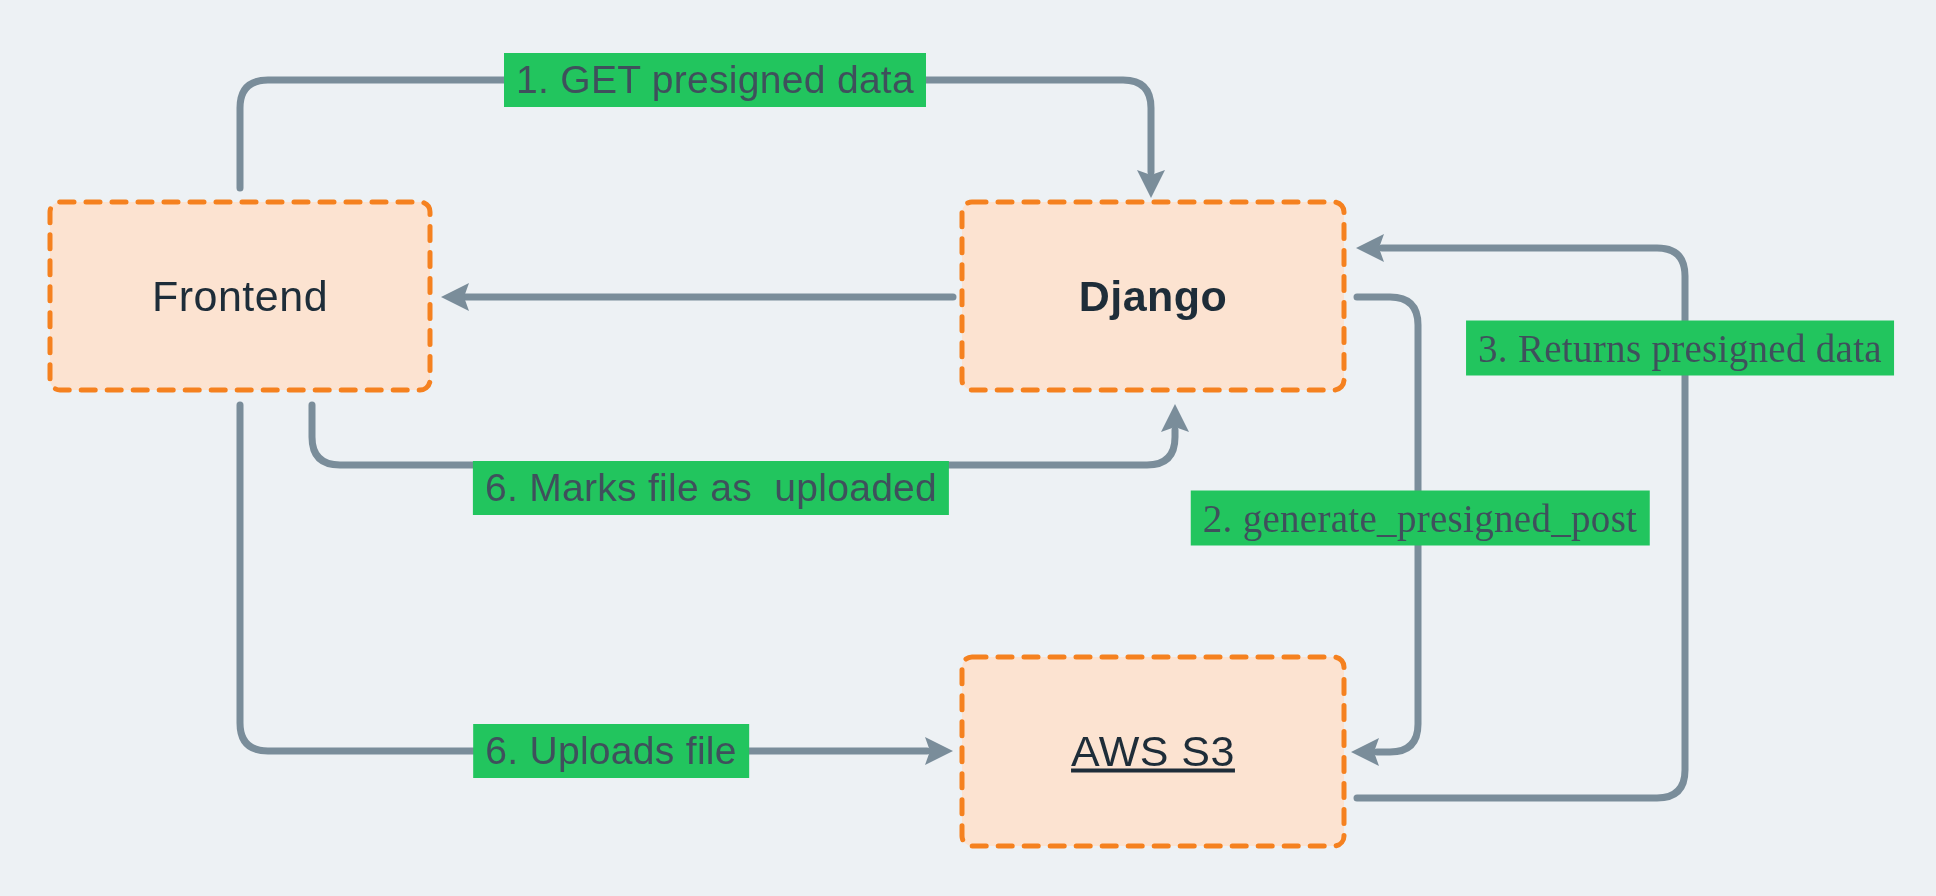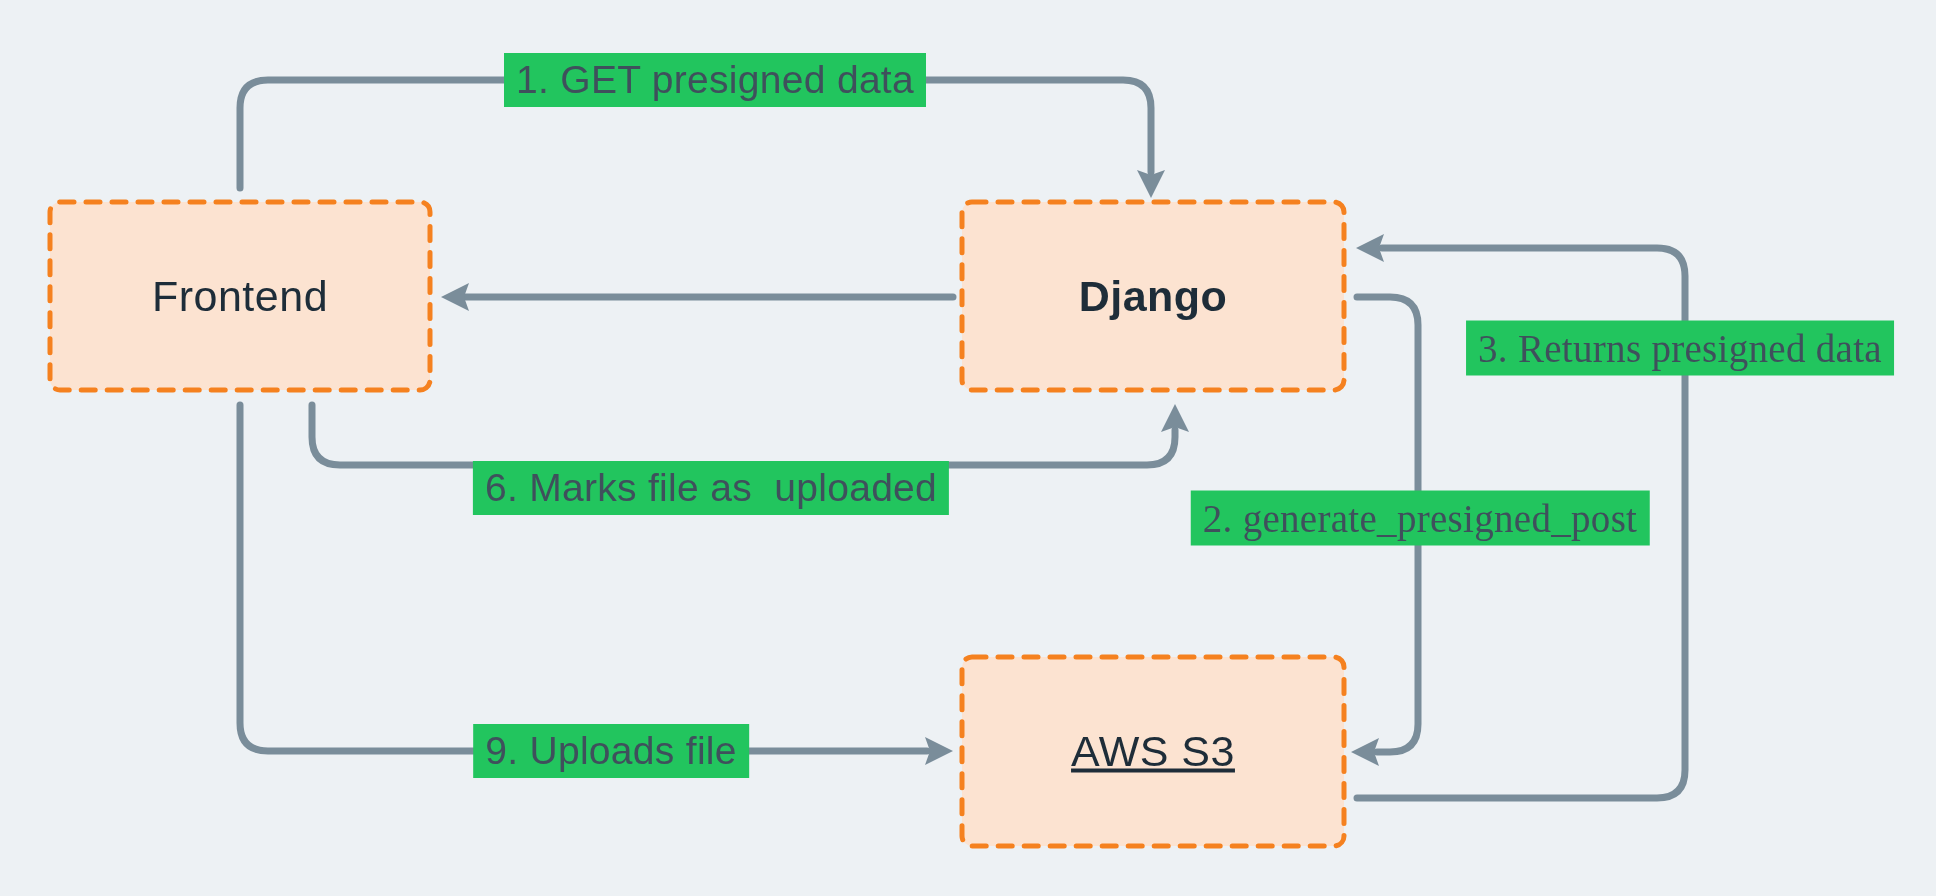--- a/index.html
+++ b/index.html
@@ -70,16 +70,16 @@
     </g>
   </svg>
 
   <div class="node-label" style="left:240px; top:296px;">Frontend</div>
   <div class="node-label" style="left:1153px; top:296px;font-weight:bold;">Django</div>
   <div class="node-label" style="left:1153px; top:751px;text-decoration:underline;">AWS S3</div>
 
   <div class="edge-label" style="left:715px; top:80px;">1. GET presigned data</div>
   <div class="edge-label" style="left:1420px; top:518px;font-family:Liberation Serif, serif;">2. generate_presigned_post</div>
   <div class="edge-label" style="left:1680px; top:348px;font-family:Liberation Serif, serif;">3. Returns presigned data</div>
-  <div class="edge-label" style="left:611px; top:751px;">9. Uploads file</div>
+  <div class="edge-label" style="left:611px; top:751px;">6. Uploads file</div>
   <div class="edge-label" style="left:711px; top:452px;margin-top:36px;">6. Marks file as  uploaded</div>
 
 </div>
 
 </body></html>

